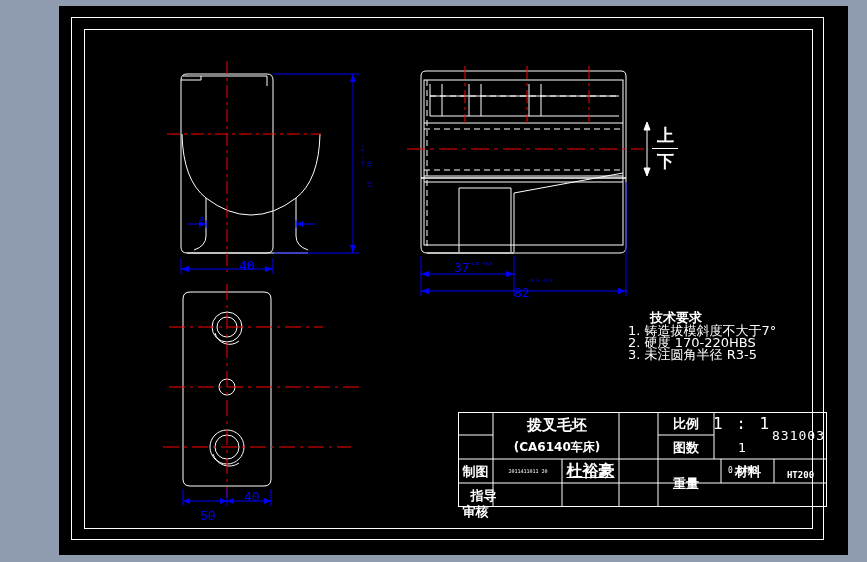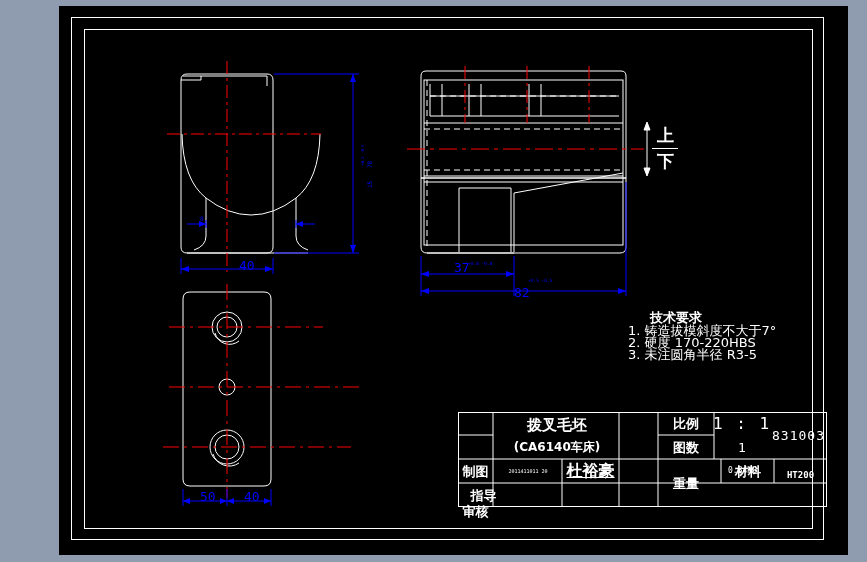--- a/index.html
+++ b/index.html
@@ -257,21 +257,21 @@
     <div class="dim" style="left:141px;top:209px;font-size:6px;">8</div>
     <div class="dim-v" style="left:307px;top:162px;">78</div>
     <div class="dim-v" style="left:300px;top:160px;font-size:4px;">+0.5 -0.5</div>
     <div class="dim-v" style="left:307px;top:182px;">15</div>
 
     <div class="dim" style="left:395px;top:258px;">37</div>
     <div class="dim-tol" style="left:409px;top:255px;">+0.8 -0.8</div>
     <div class="dim" style="left:455px;top:283px;">82</div>
     <div class="dim-tol" style="left:469px;top:272px;">+0.5 -0.5</div>
 
-    <div class="dim" style="left:141px;top:487px;">50</div>
+    <div class="dim" style="left:141px;top:507px;font-family:Liberation Mono, monospace;">50</div>
     <div class="dim" style="left:185px;top:487px;">40</div>
 
     <div class="ud-label ud-up cn">上</div>
     <div class="ud-rule"></div>
     <div class="ud-label ud-dn cn">下</div>
 
     <div class="tech-note">
       <span class="tn-title cn">技术要求</span>
       <span class="tn-line">1. 铸造拔模斜度不大于7°</span>
       <span class="tn-line">2. 硬度  170-220HBS</span>

